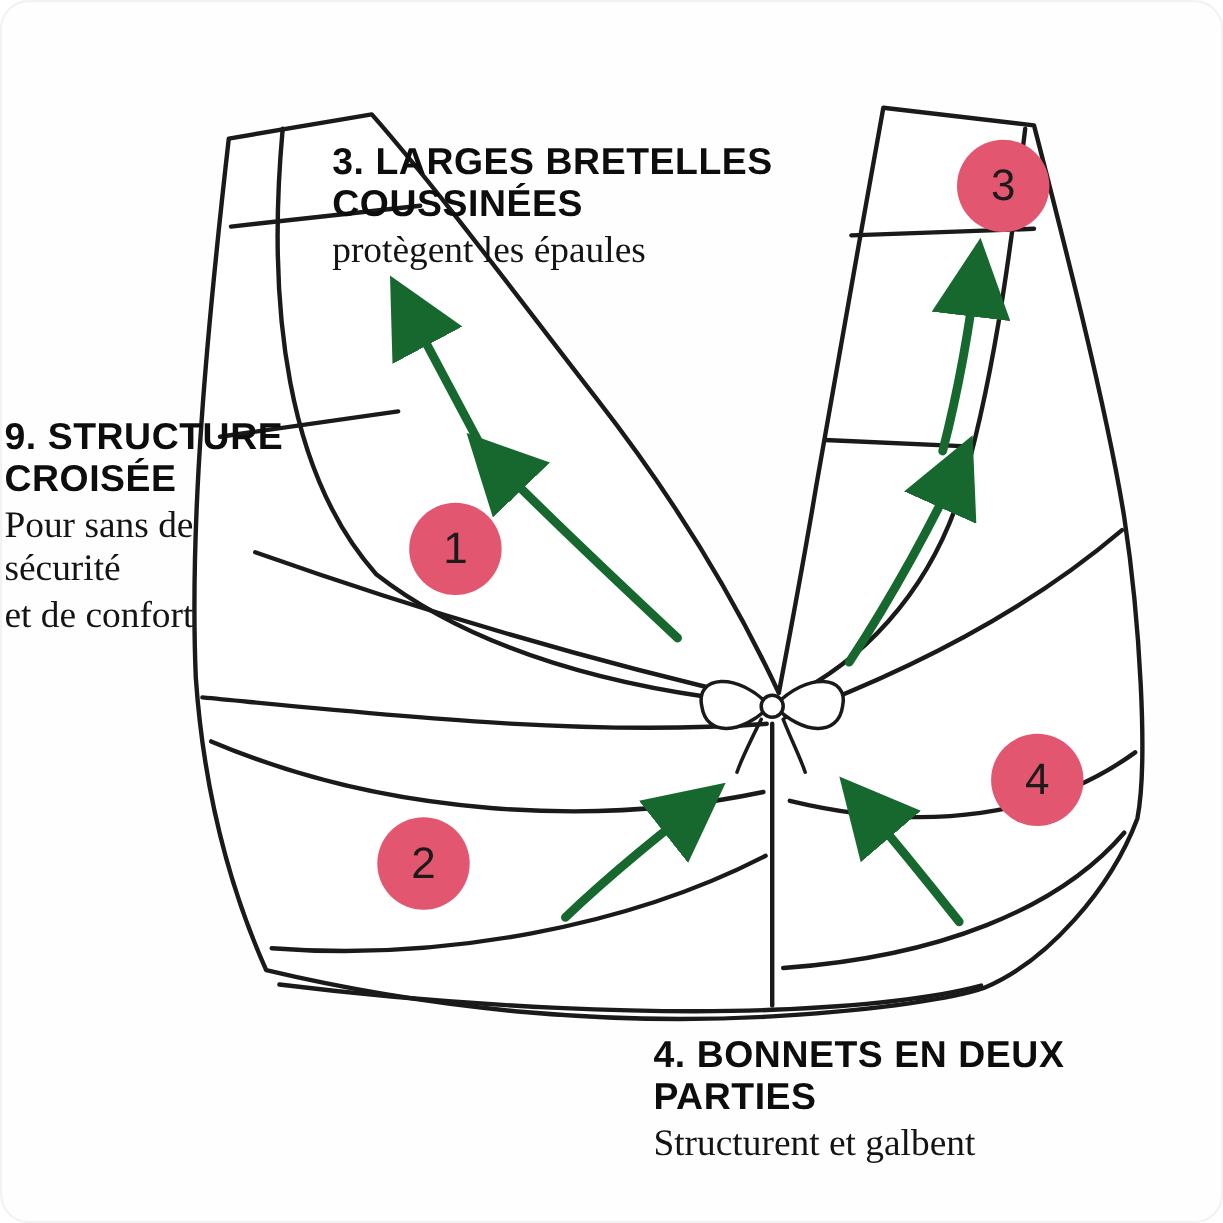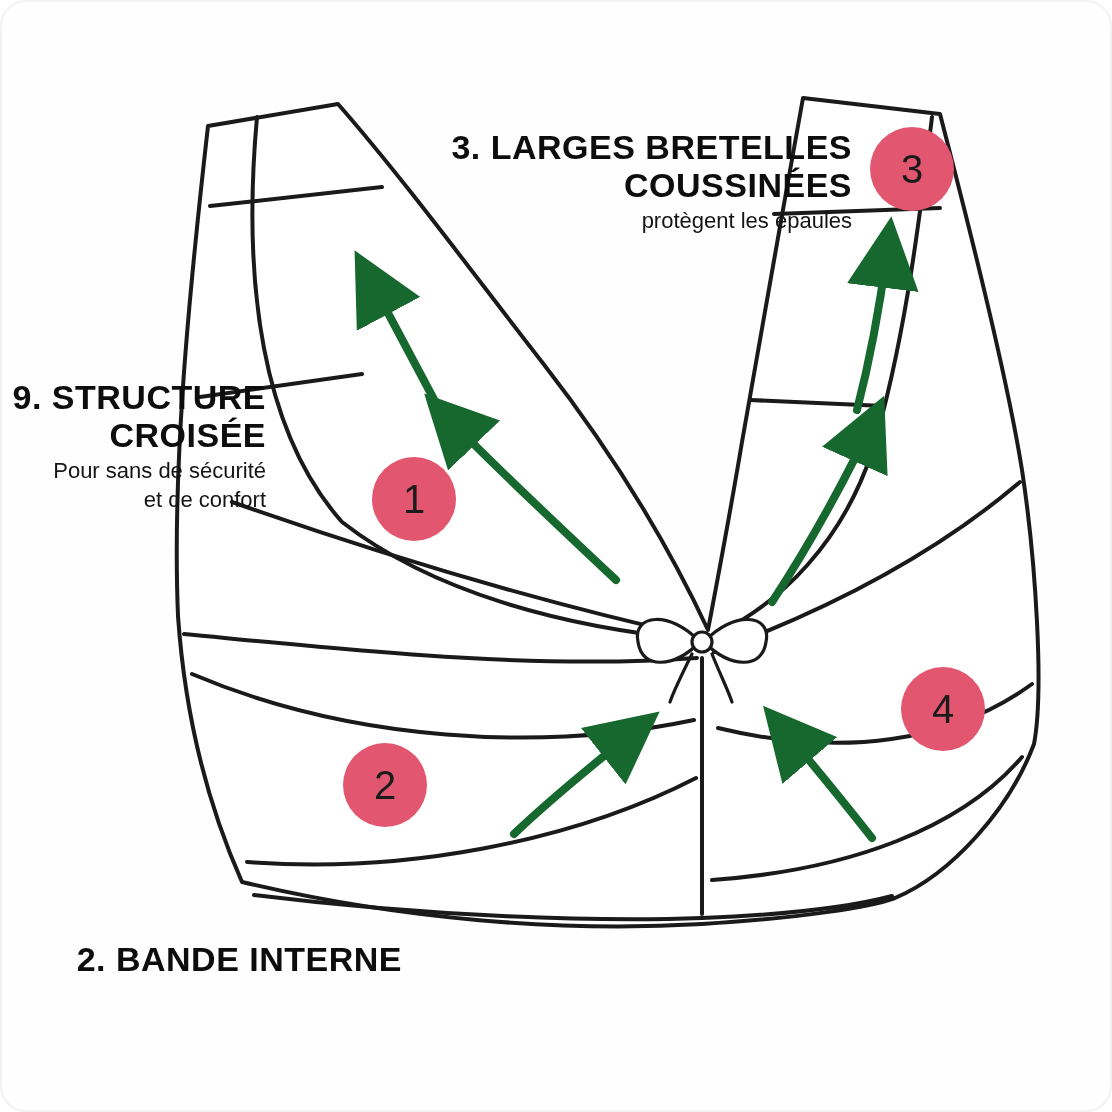--- a/index.html
+++ b/index.html
@@ -7,34 +7,35 @@
     position:relative;
     width:1112px;height:1112px;
     background:#fefefe;
     overflow:hidden;
     font-family:"Liberation Sans", sans-serif;
     border:2px solid #f2f2f2;
     border-radius:26px;
     box-sizing:border-box;
   }
   svg.draw{position:absolute;left:0;top:0;width:1112px;height:1112px;}
-  .callout{position:absolute;text-align:right;color:#111;}
+  .callout{position:absolute;text-align:left;color:#111;}
   .callout .title{
     font-weight:700;
     font-size:34px;
     line-height:1.12;
     letter-spacing:.5px;
     color:#0d0d0d;
   }
   .callout .subtitle{
     font-weight:400;
-    font-size:22px;
+    font-size:34px;
     line-height:1.15;
     margin-top:4px;
     color:#141414;
+    font-family:Liberation Serif, serif;
   }
   .badge{
     position:absolute;
     width:84px;height:84px;
     border-radius:50%;
     background:#e2566f;
     display:flex;align-items:center;justify-content:center;
     font-size:40px;
     color:#1b1b1b;
     font-weight:400;
@@ -133,17 +134,20 @@
   </div>
 
   <div class="callout" style="left:2px;top:376px;width:262px;">
     <div class="title">9. STRUCTURE</div>
     <div class="title">CROISÉE</div>
     <div class="subtitle">Pour sans de sécurité</div>
     <div class="subtitle" style="margin-top:4px;">et de confort</div>
   </div>
 
   <div class="callout" style="left:25px;top:938px;width:375px;">
-    <div class="title">2. BANDE INTERNE</div>
   </div>
 
+  <div class="callout" style="left:592px;top:938px;width:510px;">
+    <div class="title">4. BONNETS EN DEUX PARTIES</div>
+    <div class="subtitle">Structurent et galbent</div>
+  </div>
 
 </div>
 
 </body></html>

